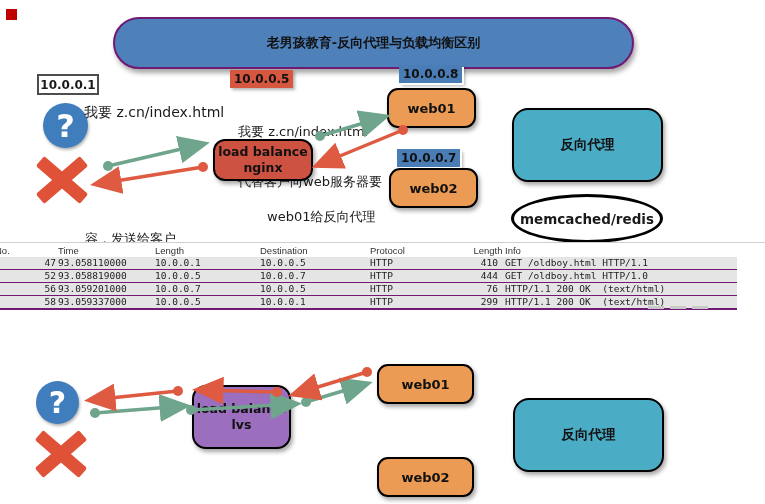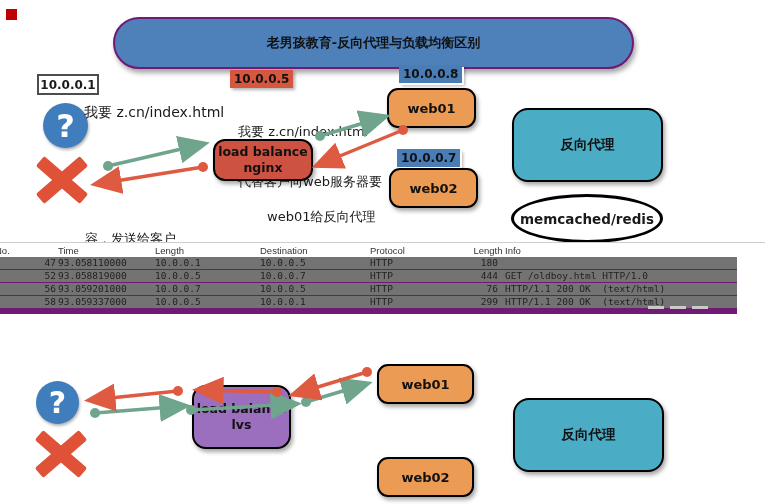--- a/index.html
+++ b/index.html
@@ -46,21 +46,21 @@
   .ellipse{left:511px;top:194px;width:146px;height:43px;background:#fff;border:3px solid #000;
            border-radius:50%;display:flex;align-items:center;justify-content:center;
            font-size:13.5px;font-weight:bold;}
 
   
   .note{font-weight:normal;font-size:13px;line-height:1.3;white-space:pre;}
 
   
   .ptable{left:0;top:242px;width:765px;height:72px;border-top:1px solid #cfcfcf;background:#fff;overflow:hidden;}
   .prow{position:absolute;left:0;width:737px;height:12px;}
-  .pgreen{background:#737373;border-bottom:6px solid #701a75;}
+  .pgreen{background:#e5e5e5;border-bottom:2px solid #701a75;}
   .pcell{position:absolute;top:0;font-family:"DejaVu Sans Mono","Liberation Mono",monospace;
          font-size:9.5px;line-height:12px;color:#222;white-space:pre;}
   .hcell{font-family:"Liberation Sans","DejaVu Sans",sans-serif;font-size:9.5px;color:#333;}
   .c-no{left:26px;width:30px;text-align:right;}
   .c-time{left:58px;}
   .c-src{left:155px;}
   .c-dst{left:260px;}
   .c-proto{left:370px;}
   .c-len{left:452px;width:46px;text-align:right;}
   .c-info{left:505px;}
@@ -147,21 +147,22 @@
       <span class="pcell hcell h-len">Length</span>
       <span class="pcell hcell c-info">Info</span>
     </div>
 
     <div class="prow pgreen" style="top:14px;">
       <span class="pcell c-no">47</span>
       <span class="pcell c-time">93.058110000</span>
       <span class="pcell c-src">10.0.0.1</span>
       <span class="pcell c-dst">10.0.0.5</span>
       <span class="pcell c-proto">HTTP</span>
-      <span class="pcell c-len">180</span>
+      <span class="pcell c-len">410</span>
+      <span class="pcell c-info">GET /oldboy.html HTTP/1.1</span>
     </div>
     <div class="prow pgreen" style="top:27px;">
       <span class="pcell c-no">52</span>
       <span class="pcell c-time">93.058819000</span>
       <span class="pcell c-src">10.0.0.5</span>
       <span class="pcell c-dst">10.0.0.7</span>
       <span class="pcell c-proto">HTTP</span>
       <span class="pcell c-len">444</span>
       <span class="pcell c-info">GET /oldboy.html HTTP/1.0</span>
     </div>

